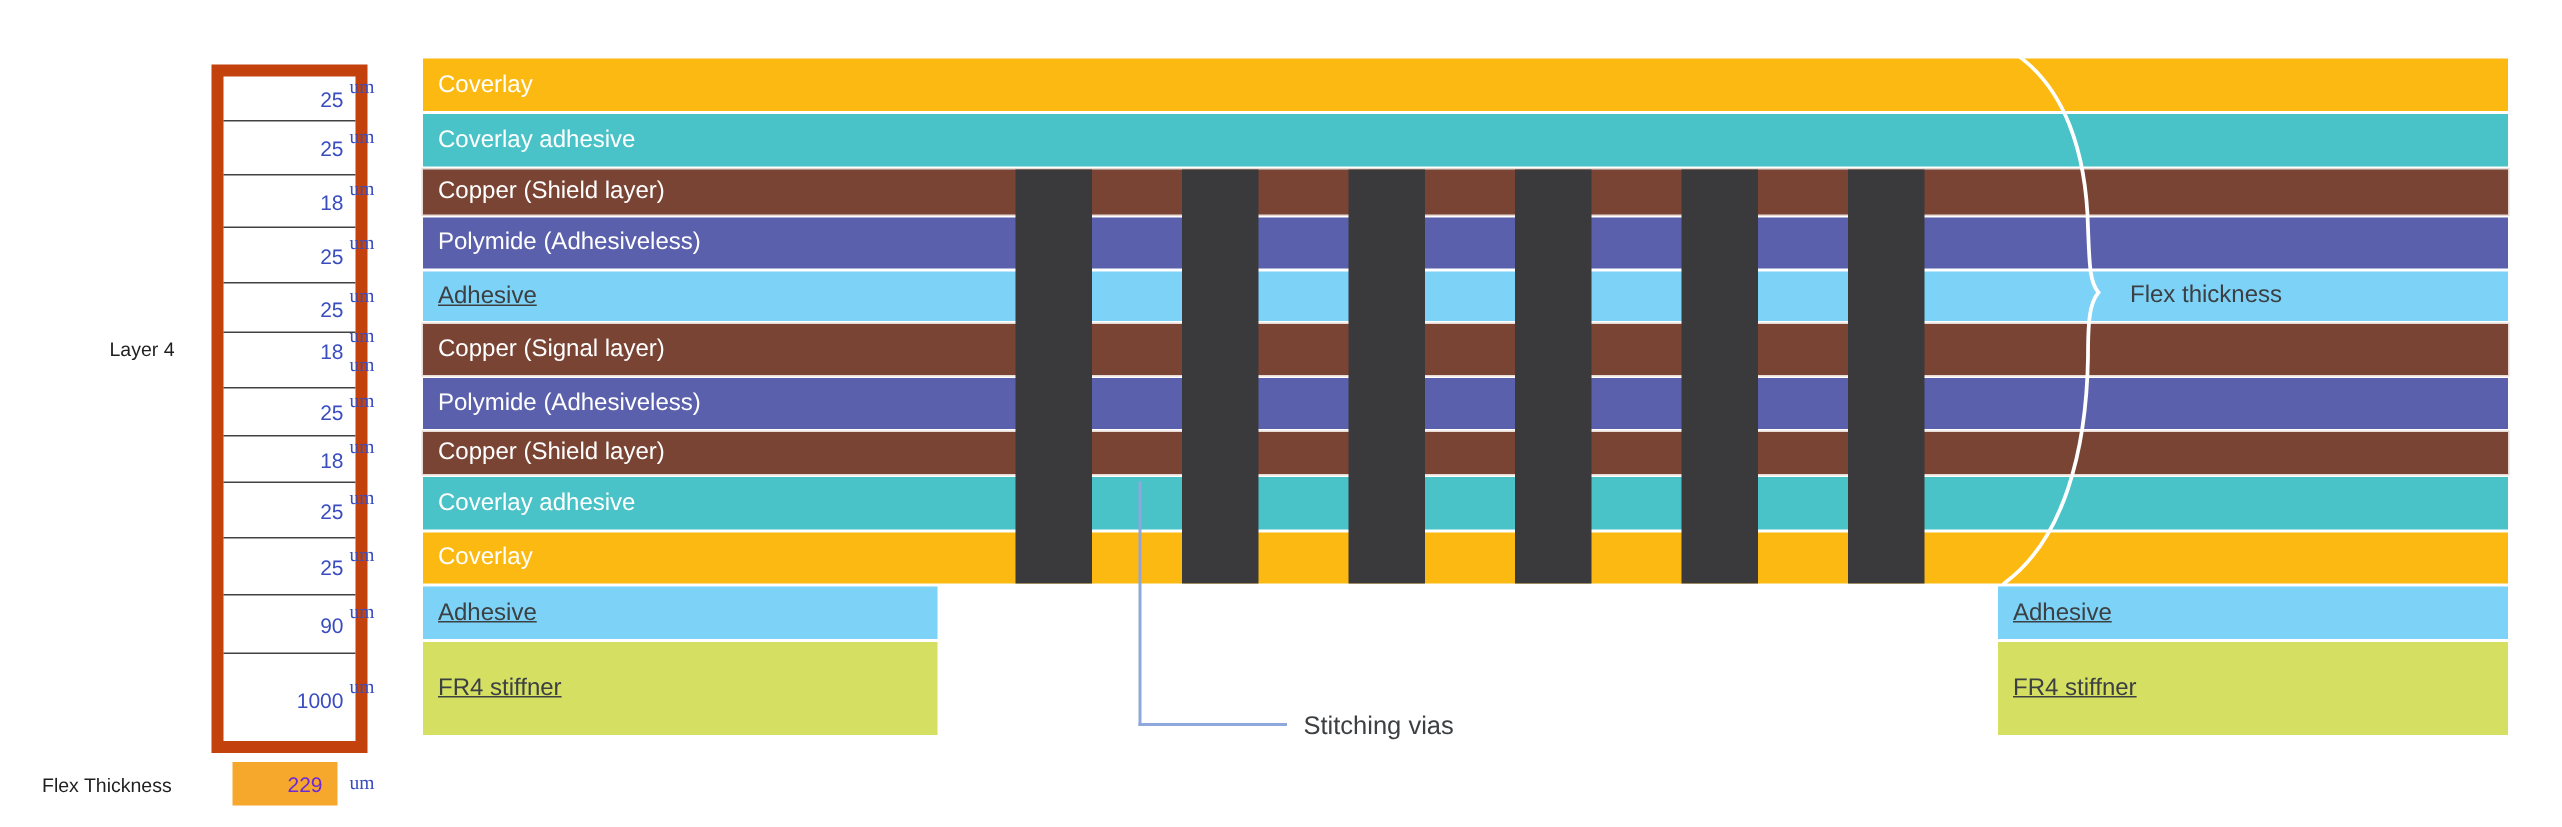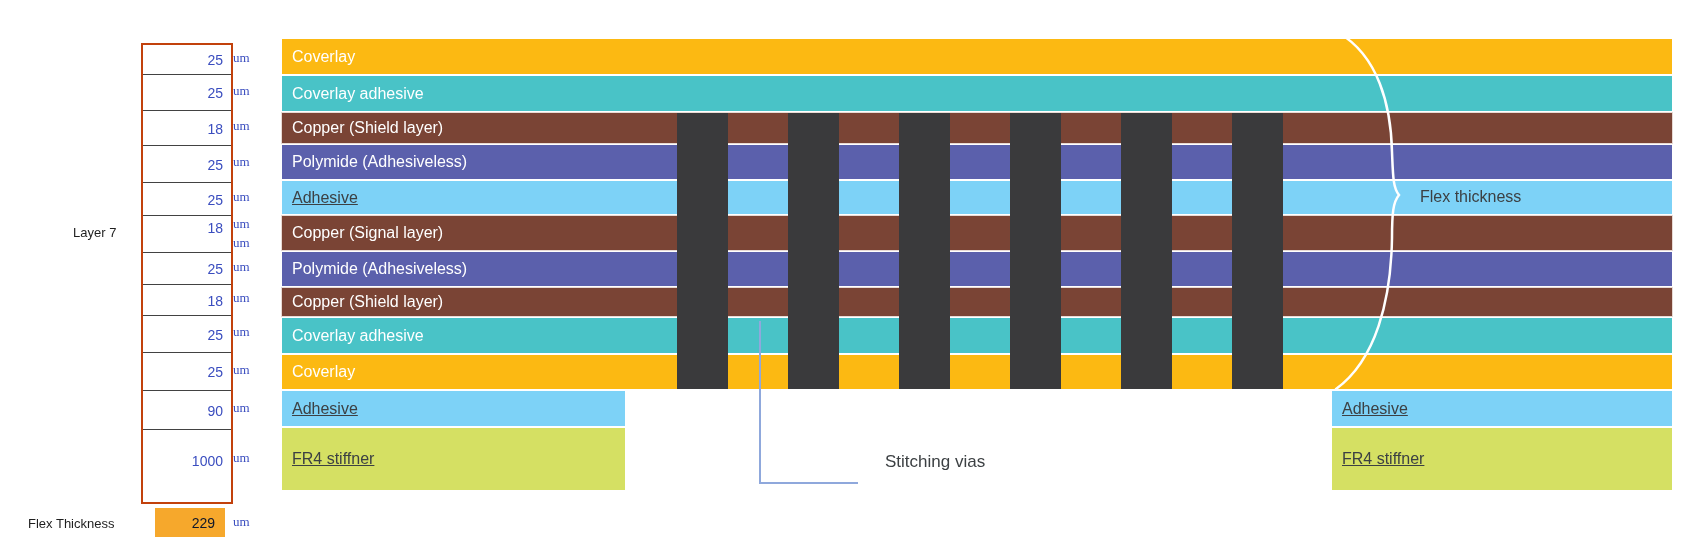--- a/index.html
+++ b/index.html
@@ -1,20 +1,20 @@
 <!DOCTYPE html>
 <html style="--blue-text: #3A4DBF; --via: #3A3A3C; --callout: #8FA8DC;"><head>
 <meta charset="utf-8">
 <style>
   html,body{margin:0;padding:0;background:#fff;}
   body{font-family:"Liberation Sans", sans-serif;}
   #canvas{position:relative;width:1708px;height:551px;background:#ffffff;overflow:hidden;}
 
   
-  #thickness-table{position:absolute;border:2px solid #c2410c;background:#fff;box-sizing:content-box;}
+  #thickness-table{position:absolute;border:8px solid #c2410c;background:#fff;box-sizing:content-box;}
   .t-row{position:relative;box-sizing:border-box;border-top:1px solid #424242;}
   .t-row:first-child{border-top:none;}
   .t-val{position:absolute;right:8px;font-size:14px;color:var(--blue-text);line-height:1;}
   .unit-label{position:absolute;font-size:13px;color:var(--blue-text);line-height:1;font-family:Liberation Serif, serif;}
 
   #layer-pointer-label{position:absolute;font-size:13px;color:#1f1f1f;}
 
   
   .layer-bar{position:absolute;display:flex;align-items:center;box-sizing:border-box;}
   .layer-bar .bar-label{padding-left:10px;font-size:16px;line-height:1;}
@@ -25,21 +25,21 @@
 
   
   #brace-svg{position:absolute;left:0;top:0;pointer-events:none;}
   #flex-brace-label{position:absolute;font-size:16px;color:#3c4043;}
   .callout-seg{position:absolute;background:var(--callout);}
   #stitching-vias-label{position:absolute;font-size:17px;color:#3c4043;}
 
   
   #footer-label{position:absolute;font-size:13px;color:#1f1f1f;}
   #footer-box{position:absolute;display:flex;align-items:center;justify-content:flex-end;}
-  #footer-value{padding-right:10px;font-size:14px;color:#0f172a;}
+  #footer-value{padding-right:10px;font-size:14px;color:#6d28d9;}
   #footer-unit{position:absolute;font-size:13px;color:var(--blue-text);}
 </style>
 </head>
 <body>
 
 <div id="canvas">
 
   <div id="thickness-table" style="left: 141px; top: 43px; width: 88px;">
       <div class="t-row" style="height: 29px;">
         <span class="t-val" style="top: 7.5px;">25</span>
@@ -67,41 +67,41 @@
       </div>
       <div class="t-row" style="height: 37px;">
         <span class="t-val" style="top: 11.5px;">25</span>
       </div>
       <div class="t-row" style="height: 38px;">
         <span class="t-val" style="top: 12px;">25</span>
       </div>
       <div class="t-row" style="height: 39px;">
         <span class="t-val" style="top: 12.5px;">90</span>
       </div>
-      <div class="t-row" style="height: 73px;">
+      <div class="t-row" style="height: 59px;">
         <span class="t-val" style="top: 23.5px;">1000</span>
       </div>
     </div>
   <div id="unit-gutter">
       <span class="unit-label" style="left: 233px; top: 51px;">um</span>
       <span class="unit-label" style="left: 233px; top: 83.5px;">um</span>
       <span class="unit-label" style="left: 233px; top: 119px;">um</span>
       <span class="unit-label" style="left: 233px; top: 155px;">um</span>
       <span class="unit-label" style="left: 233px; top: 190px;">um</span>
       <span class="unit-label" style="left: 233px; top: 217px;">um</span>
       <span class="unit-label" style="left: 233px; top: 236px;">um</span>
       <span class="unit-label" style="left: 233px; top: 259.5px;">um</span>
       <span class="unit-label" style="left: 233px; top: 291px;">um</span>
       <span class="unit-label" style="left: 233px; top: 325px;">um</span>
       <span class="unit-label" style="left: 233px; top: 362.5px;">um</span>
       <span class="unit-label" style="left: 233px; top: 401px;">um</span>
       <span class="unit-label" style="left: 233px; top: 451px;">um</span>
     </div>
 
-  <div id="layer-pointer-label" style="left:73px;top:225px;">Layer 7</div>
+  <div id="layer-pointer-label" style="left:73px;top:225px;">Layer 4</div>
 
   <div id="stack-area">
       <div class="layer-bar" style="left: 282px; top: 39px; width: 1390px; height: 35px; background: rgb(252, 185, 18);">
         <span class="bar-label light">Coverlay</span>
       </div>
       <div class="layer-bar" style="left: 282px; top: 76px; width: 1390px; height: 35px; background: rgb(73, 195, 199);">
         <span class="bar-label light">Coverlay adhesive</span>
       </div>
       <div class="layer-bar" style="left: 282px; top: 113px; width: 1390px; height: 30px; background: rgb(122, 68, 53); box-shadow: rgba(214, 188, 177, 0.55) 0px 0px 0px 1px;">
         <span class="bar-label light">Copper (Shield layer)</span>
@@ -148,21 +148,21 @@
     </div>
 
   <svg id="brace-svg" width="1708" height="551" viewBox="0 0 1708 551">
     <path d="M1339,33 C1378,56 1391,105 1392,152 C1393,176 1393,188 1399,195
              C1393,202 1392,214 1392,238 C1391,300 1376,360 1336,389" fill="none" stroke="#FFFFFF" stroke-width="2.5" stroke-linecap="round"></path>
   </svg>
   <div id="flex-brace-label" style="left:1420px;top:188px;">Flex thickness</div>
 
   <div class="callout-seg" style="left:759px;top:321px;width:2px;height:163px;"></div>
   <div class="callout-seg" style="left:759px;top:482px;width:99px;height:2px;"></div>
-  <div id="stitching-vias-label" style="left:869px;top:452px;margin-left:16px;">Stitching vias</div>
+  <div id="stitching-vias-label" style="left:869px;top:474px;">Stitching vias</div>
 
   <div id="footer-label" style="left:28px;top:516px;">Flex Thickness</div>
   <div id="footer-box" style="left: 155px; top: 508px; width: 70px; height: 29px; background: rgb(246, 168, 44);">
     <span id="footer-value">229</span>
   </div>
   <div id="footer-unit" class="unit-label" style="left:233px;top:515px;">um</div>
 
 </div>
 
 </body></html>

